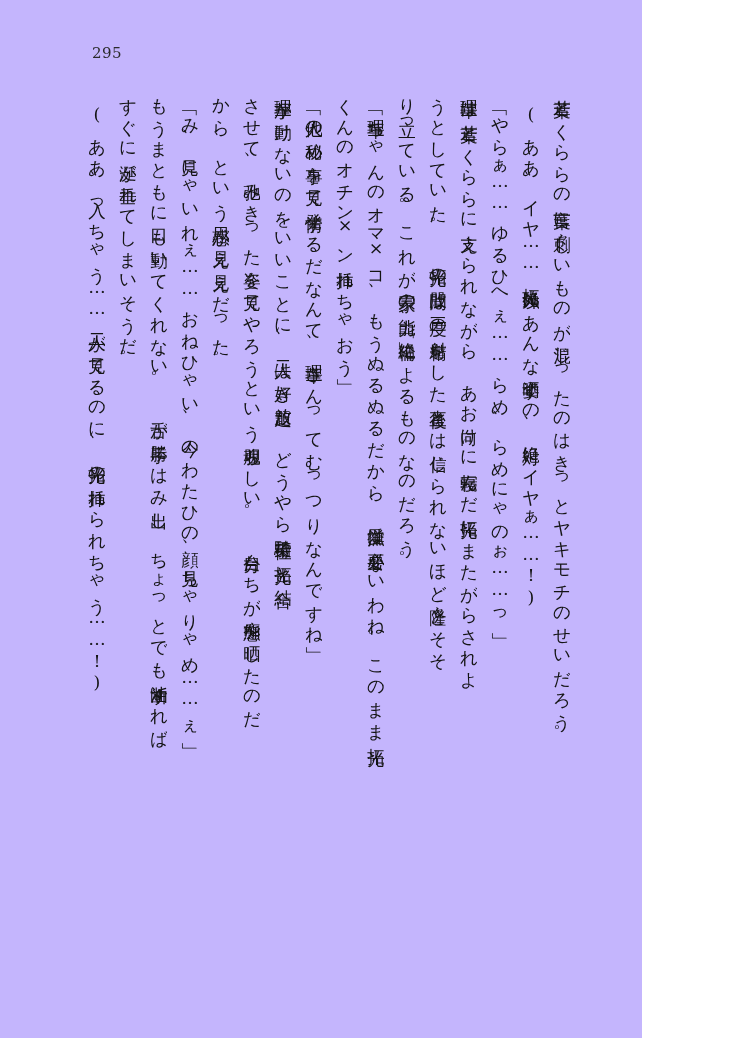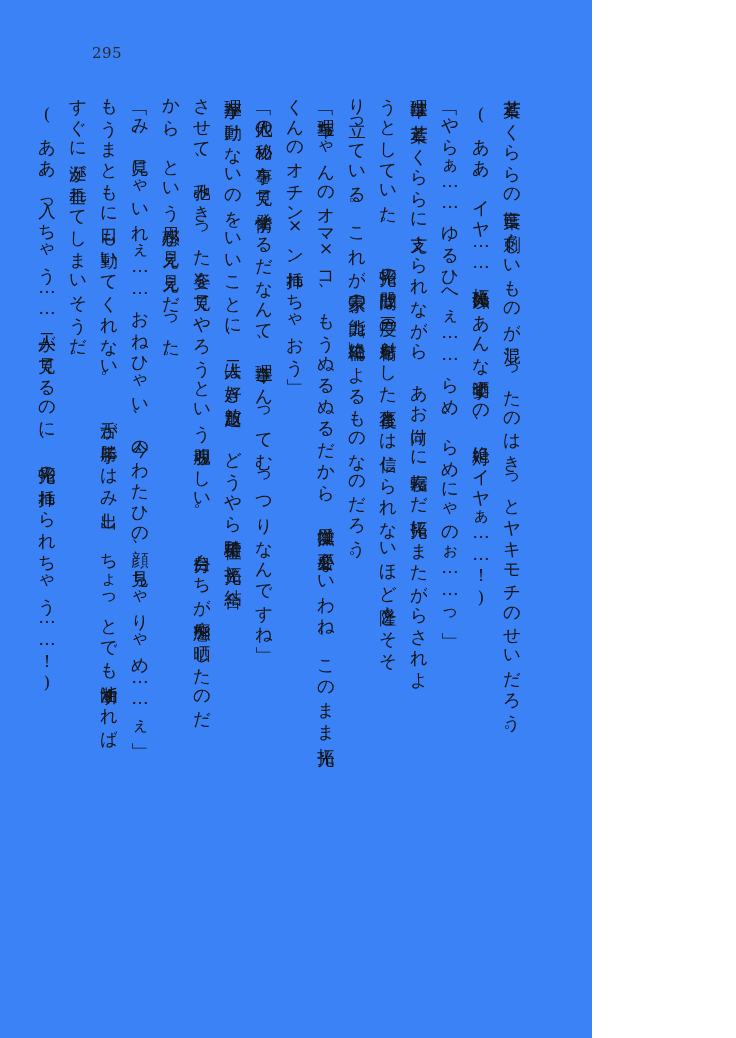--- a/index.html
+++ b/index.html
@@ -9,23 +9,23 @@
   }
   body {
     width: 736px;
     height: 1038px;
     overflow: hidden;
     font-family: "DejaVu Serif", "Liberation Serif", serif;
     color: #1a1a1a;
   }
   .page {
     position: relative;
-    width: 592px;
+    width: 642px;
     height: 1038px;
-    background: #3b82f6;
+    background: #c4b5fd;
     box-sizing: border-box;
   }
   .page-number {
     position: absolute;
     top: 44px;
     left: 92px;
     font-size: 15px;
     letter-spacing: 0.5px;
     color: #2a2a2a;
     font-family: "DejaVu Serif", "Liberation Serif", serif;

